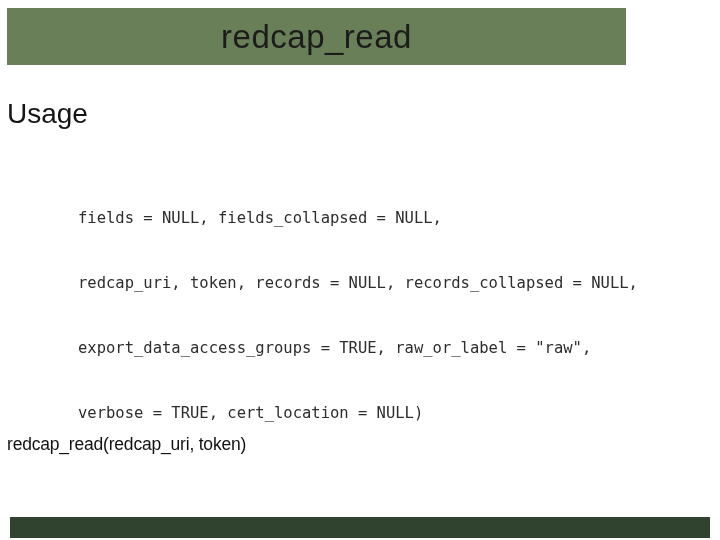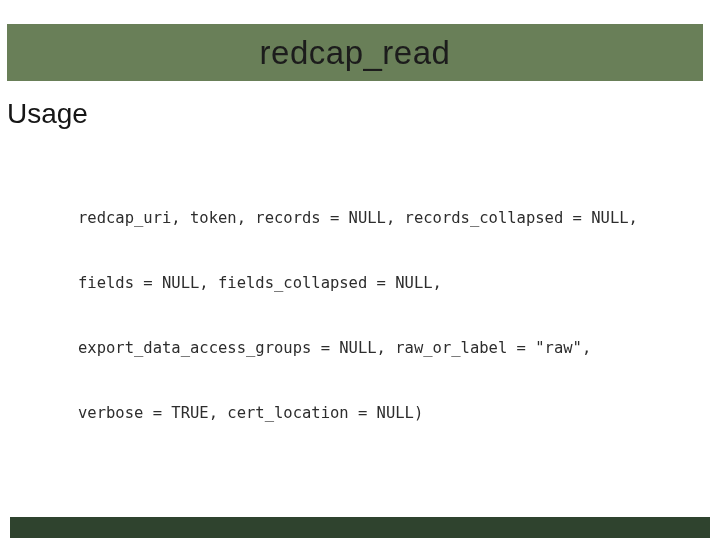--- a/index.html
+++ b/index.html
@@ -11,22 +11,22 @@
     position: relative;
     width: 720px;
     height: 540px;
     background: #ffffff;
     overflow: hidden;
     font-family: "Liberation Sans", sans-serif;
   }
   .title-bar {
     position: absolute;
     left: 7px;
-    top: 24px;
-    width: 696px;
+    top: 8px;
+    width: 619px;
     height: 57px;
     background: var(--header-green, #697f58);
     display: flex;
     align-items: center;
     justify-content: center;
   }
   .slide-title {
     font-size: 33px;
     font-weight: 400;
     color: #1c1c1c;
@@ -85,23 +85,24 @@
 
 <div class="slide">
 
   <div class="title-bar">
     <span class="slide-title">redcap_read</span>
   </div>
 
   <div class="section-heading">Usage</div>
 
   <div class="code-block">
+    <div class="code-line">fields = NULL, fields_collapsed = NULL,</div>
     <div class="code-line">redcap_uri, token, records = NULL, records_collapsed = NULL,</div>
-    <div class="code-line">fields = NULL, fields_collapsed = NULL,</div>
-    <div class="code-line">export_data_access_groups = NULL, raw_or_label = "raw",</div>
+    <div class="code-line">export_data_access_groups = TRUE, raw_or_label = "raw",</div>
     <div class="code-line">verbose = TRUE, cert_location = NULL)</div>
   </div>
 
 
+  <div class="simple-call">redcap_read(redcap_uri, token)</div>
 
   <div class="footer-bar"></div>
 
 </div>
 
 </body></html>

